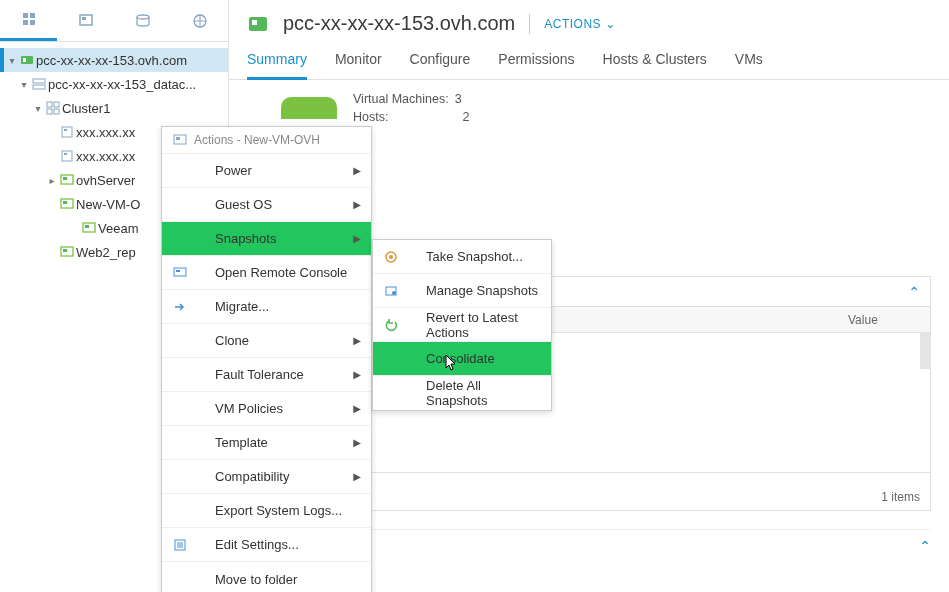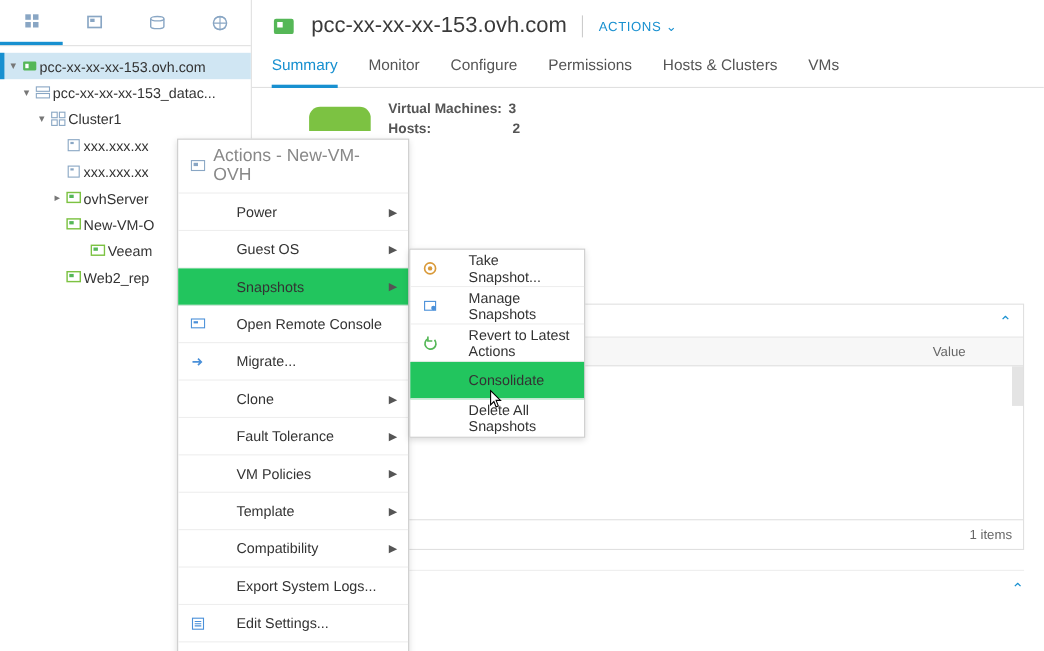--- a/index.html
+++ b/index.html
@@ -90,21 +90,21 @@
 }
 .content { padding: 10px 18px; flex: 1; display: flex; flex-direction: column; position: relative; }
 .summary-top { display: flex; align-items: center; gap: 16px; }
 .green-blob {
   width: 56px; height: 22px;
   background: #7cc242;
   border-radius: 10px 10px 0 0;
   margin-left: 34px;
 }
 .stats { font-size: 12.5px; color: #555; }
-.stats-row { display: flex; gap: 6px; align-items: flex-start; line-height: 18px; font-weight: bold; }
+.stats-row { display: flex; gap: 6px; align-items: flex-start; line-height: 18px; }
 .panel {
   margin-top: 150px;
   border: 1px solid #e0e0e0;
 }
 .panel-head {
   display: flex;
   justify-content: flex-end;
   align-items: center;
   height: 30px;
   border-bottom: 1px solid #e0e0e0;
@@ -129,20 +129,21 @@
 .scroll-stub {
   position: absolute; right: 0; top: 0;
   width: 10px; height: 36px;
   background: #e4e4e4;
 }
 .panel-foot {
   display: flex; justify-content: flex-end;
   padding: 6px 10px;
   font-size: 12px;
   color: #666;
+  margin-top: 11px;
 }
 .section2 {
   margin-top: 18px;
   border-top: 1px solid #eee;
   display: flex;
   justify-content: space-between;
   align-items: center;
   padding: 8px 0;
   color: #555;
   font-size: 13px;
@@ -152,39 +153,39 @@
 .ctx {
   position: absolute;
   background: #fff;
   border: 1px solid #ccc;
   box-shadow: 0 2px 6px rgba(0,0,0,0.15);
   z-index: 10;
 }
 .ctx-title {
   padding: 6px 10px;
   color: #888;
-  font-size: 16px;
+  font-size: 12px;
   border-bottom: 1px solid #eee;
   display: flex; align-items: center; gap: 6px;
 }
 .ctx-item {
   padding: 0 10px;
   height: 34px;
   border-bottom: 1px solid #eee;
   display: flex; align-items: center;
   gap: 25px;
   cursor: pointer;
 }
 .ctx-item:last-child { border-bottom: none; }
 .ctx-item.hover { background: #22c55e; }
 .ctx-icon { width: 16px; display:inline-flex; justify-content:center; }
 .ctx-label { flex: 1; padding-left: 2px; }
 .ctx-arrow { color: #555; font-size: 10px; }
 #ctx-main { left: 161px; top: 126px; width: 211px; }
-#ctx-sub { left: 372px; top: 226px; width: 160px; }
+#ctx-sub { left: 372px; top: 239px; width: 180px; }
 
 .cursor {
   position: absolute;
   left: 443px; top: 354px;
   z-index: 20;
   pointer-events: none;
 }
 
 .divider-v {
   width: 1px; height: 20px;

